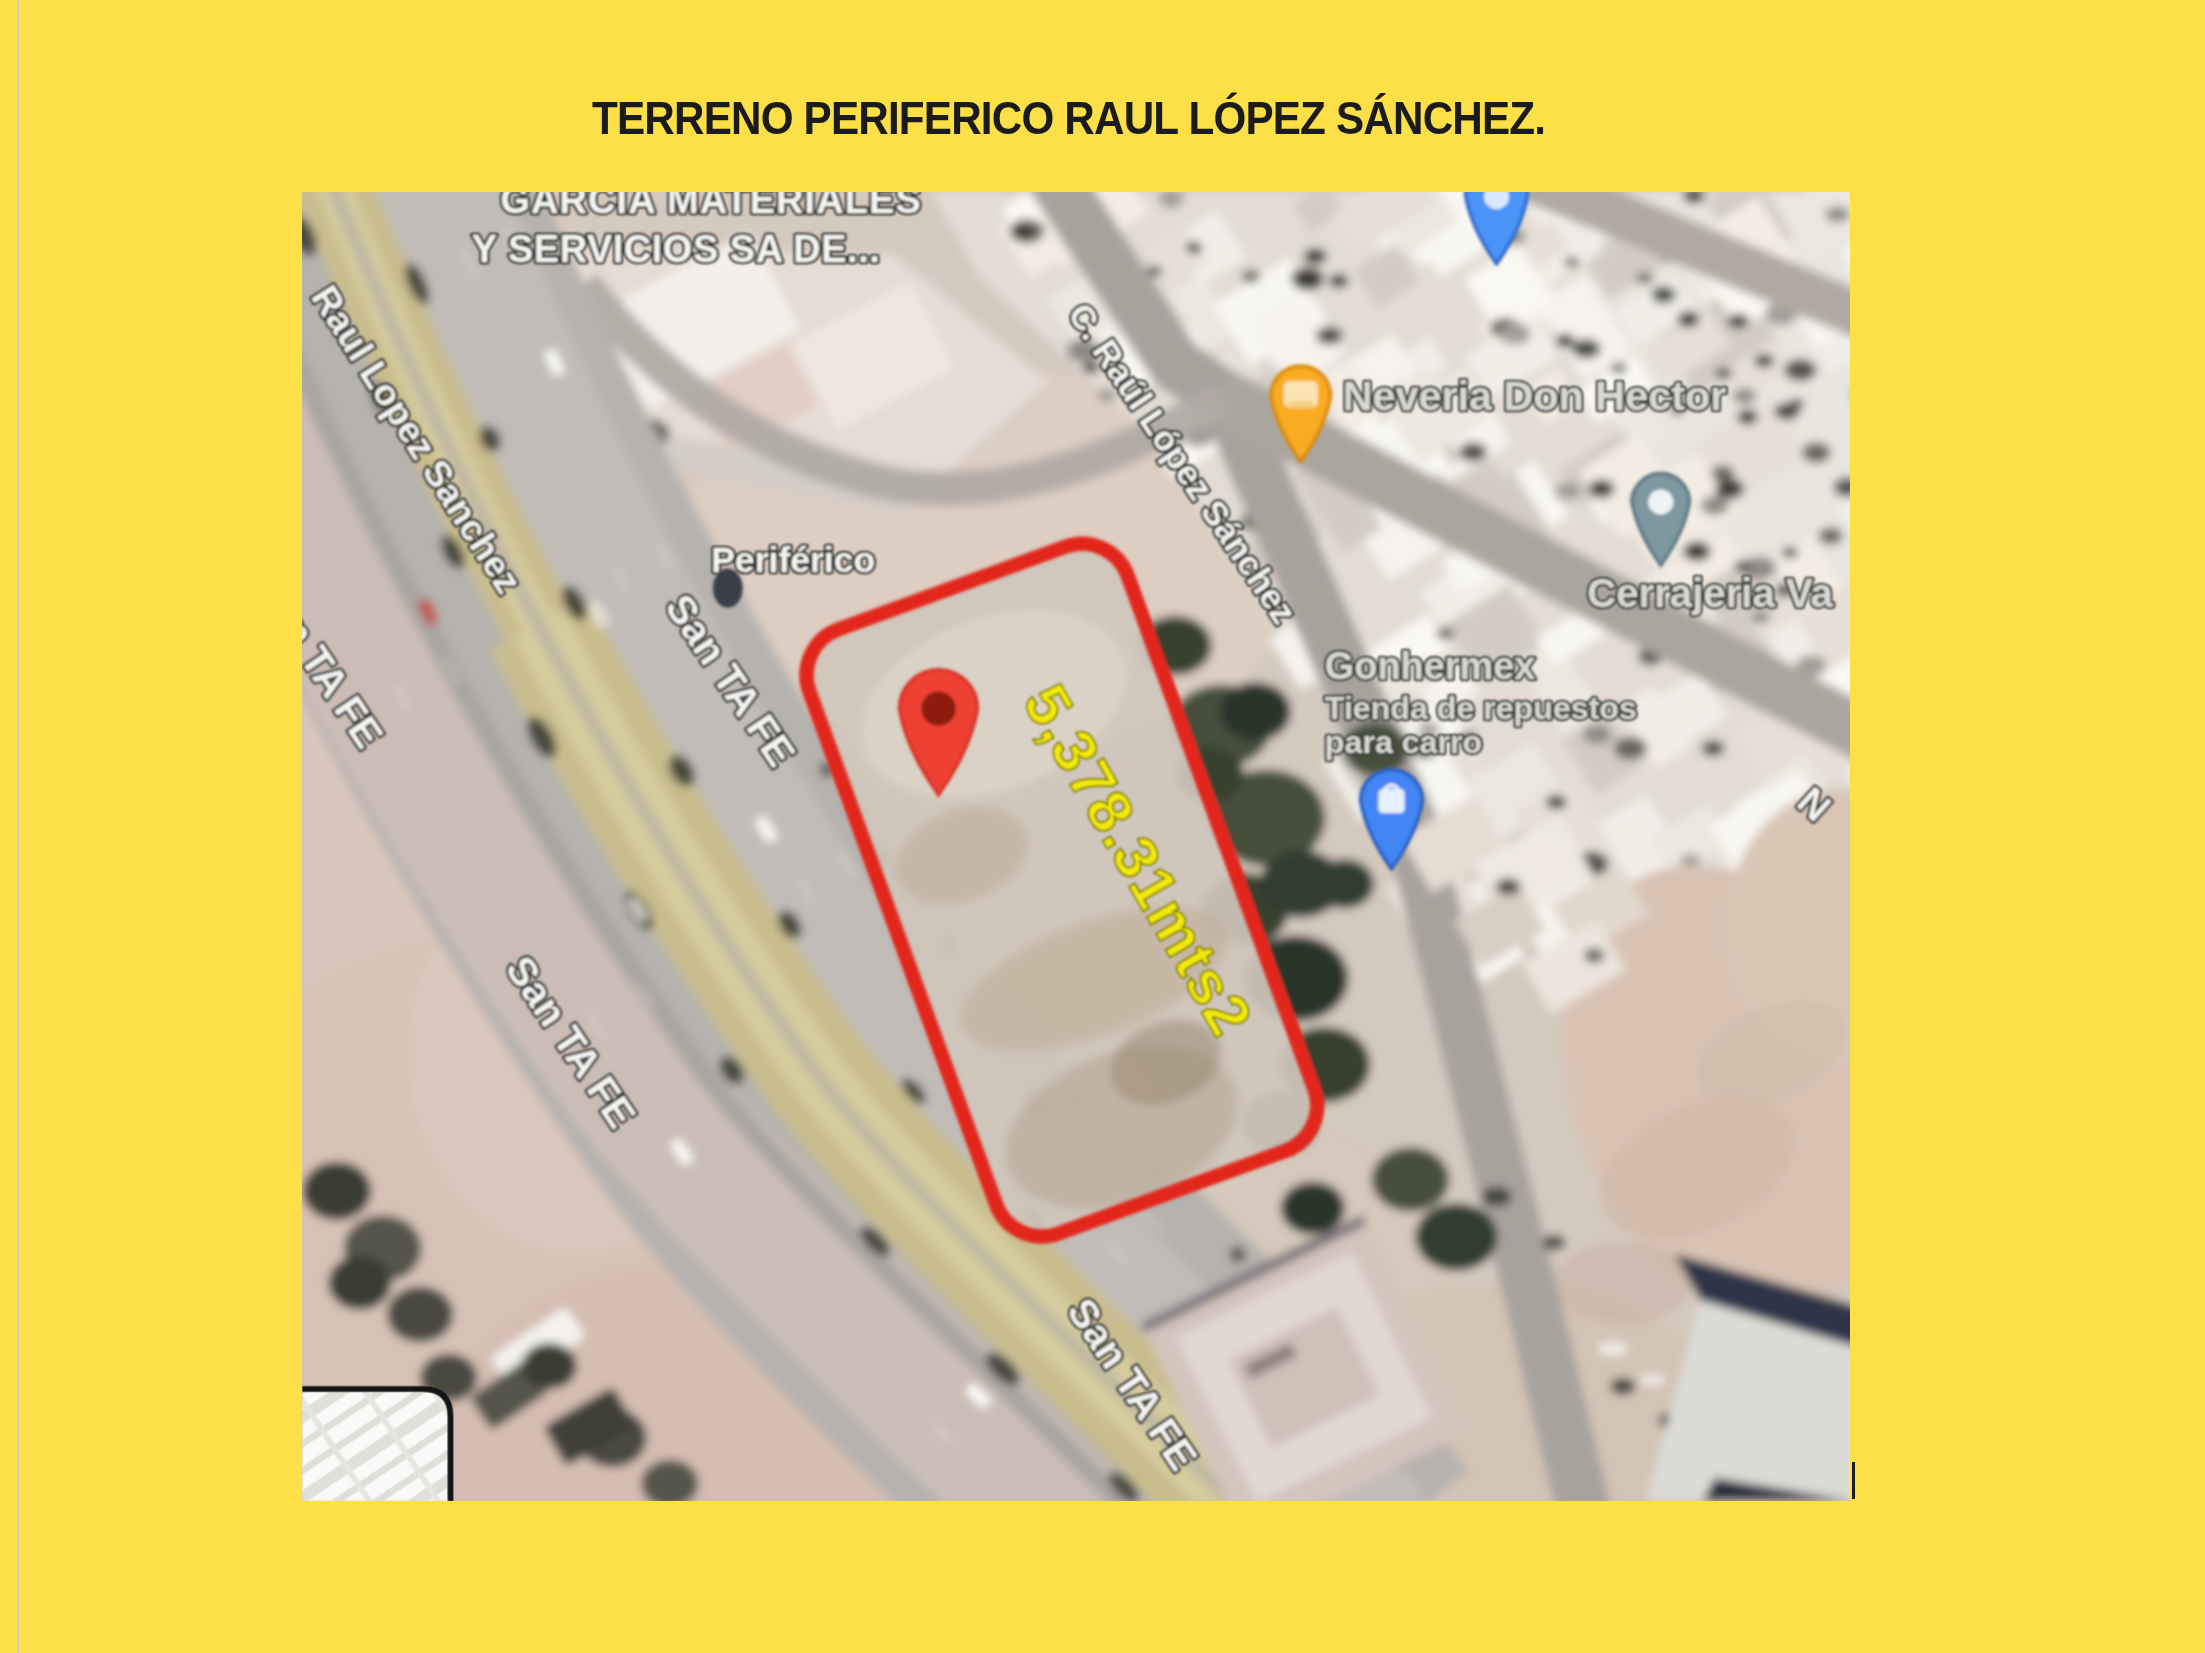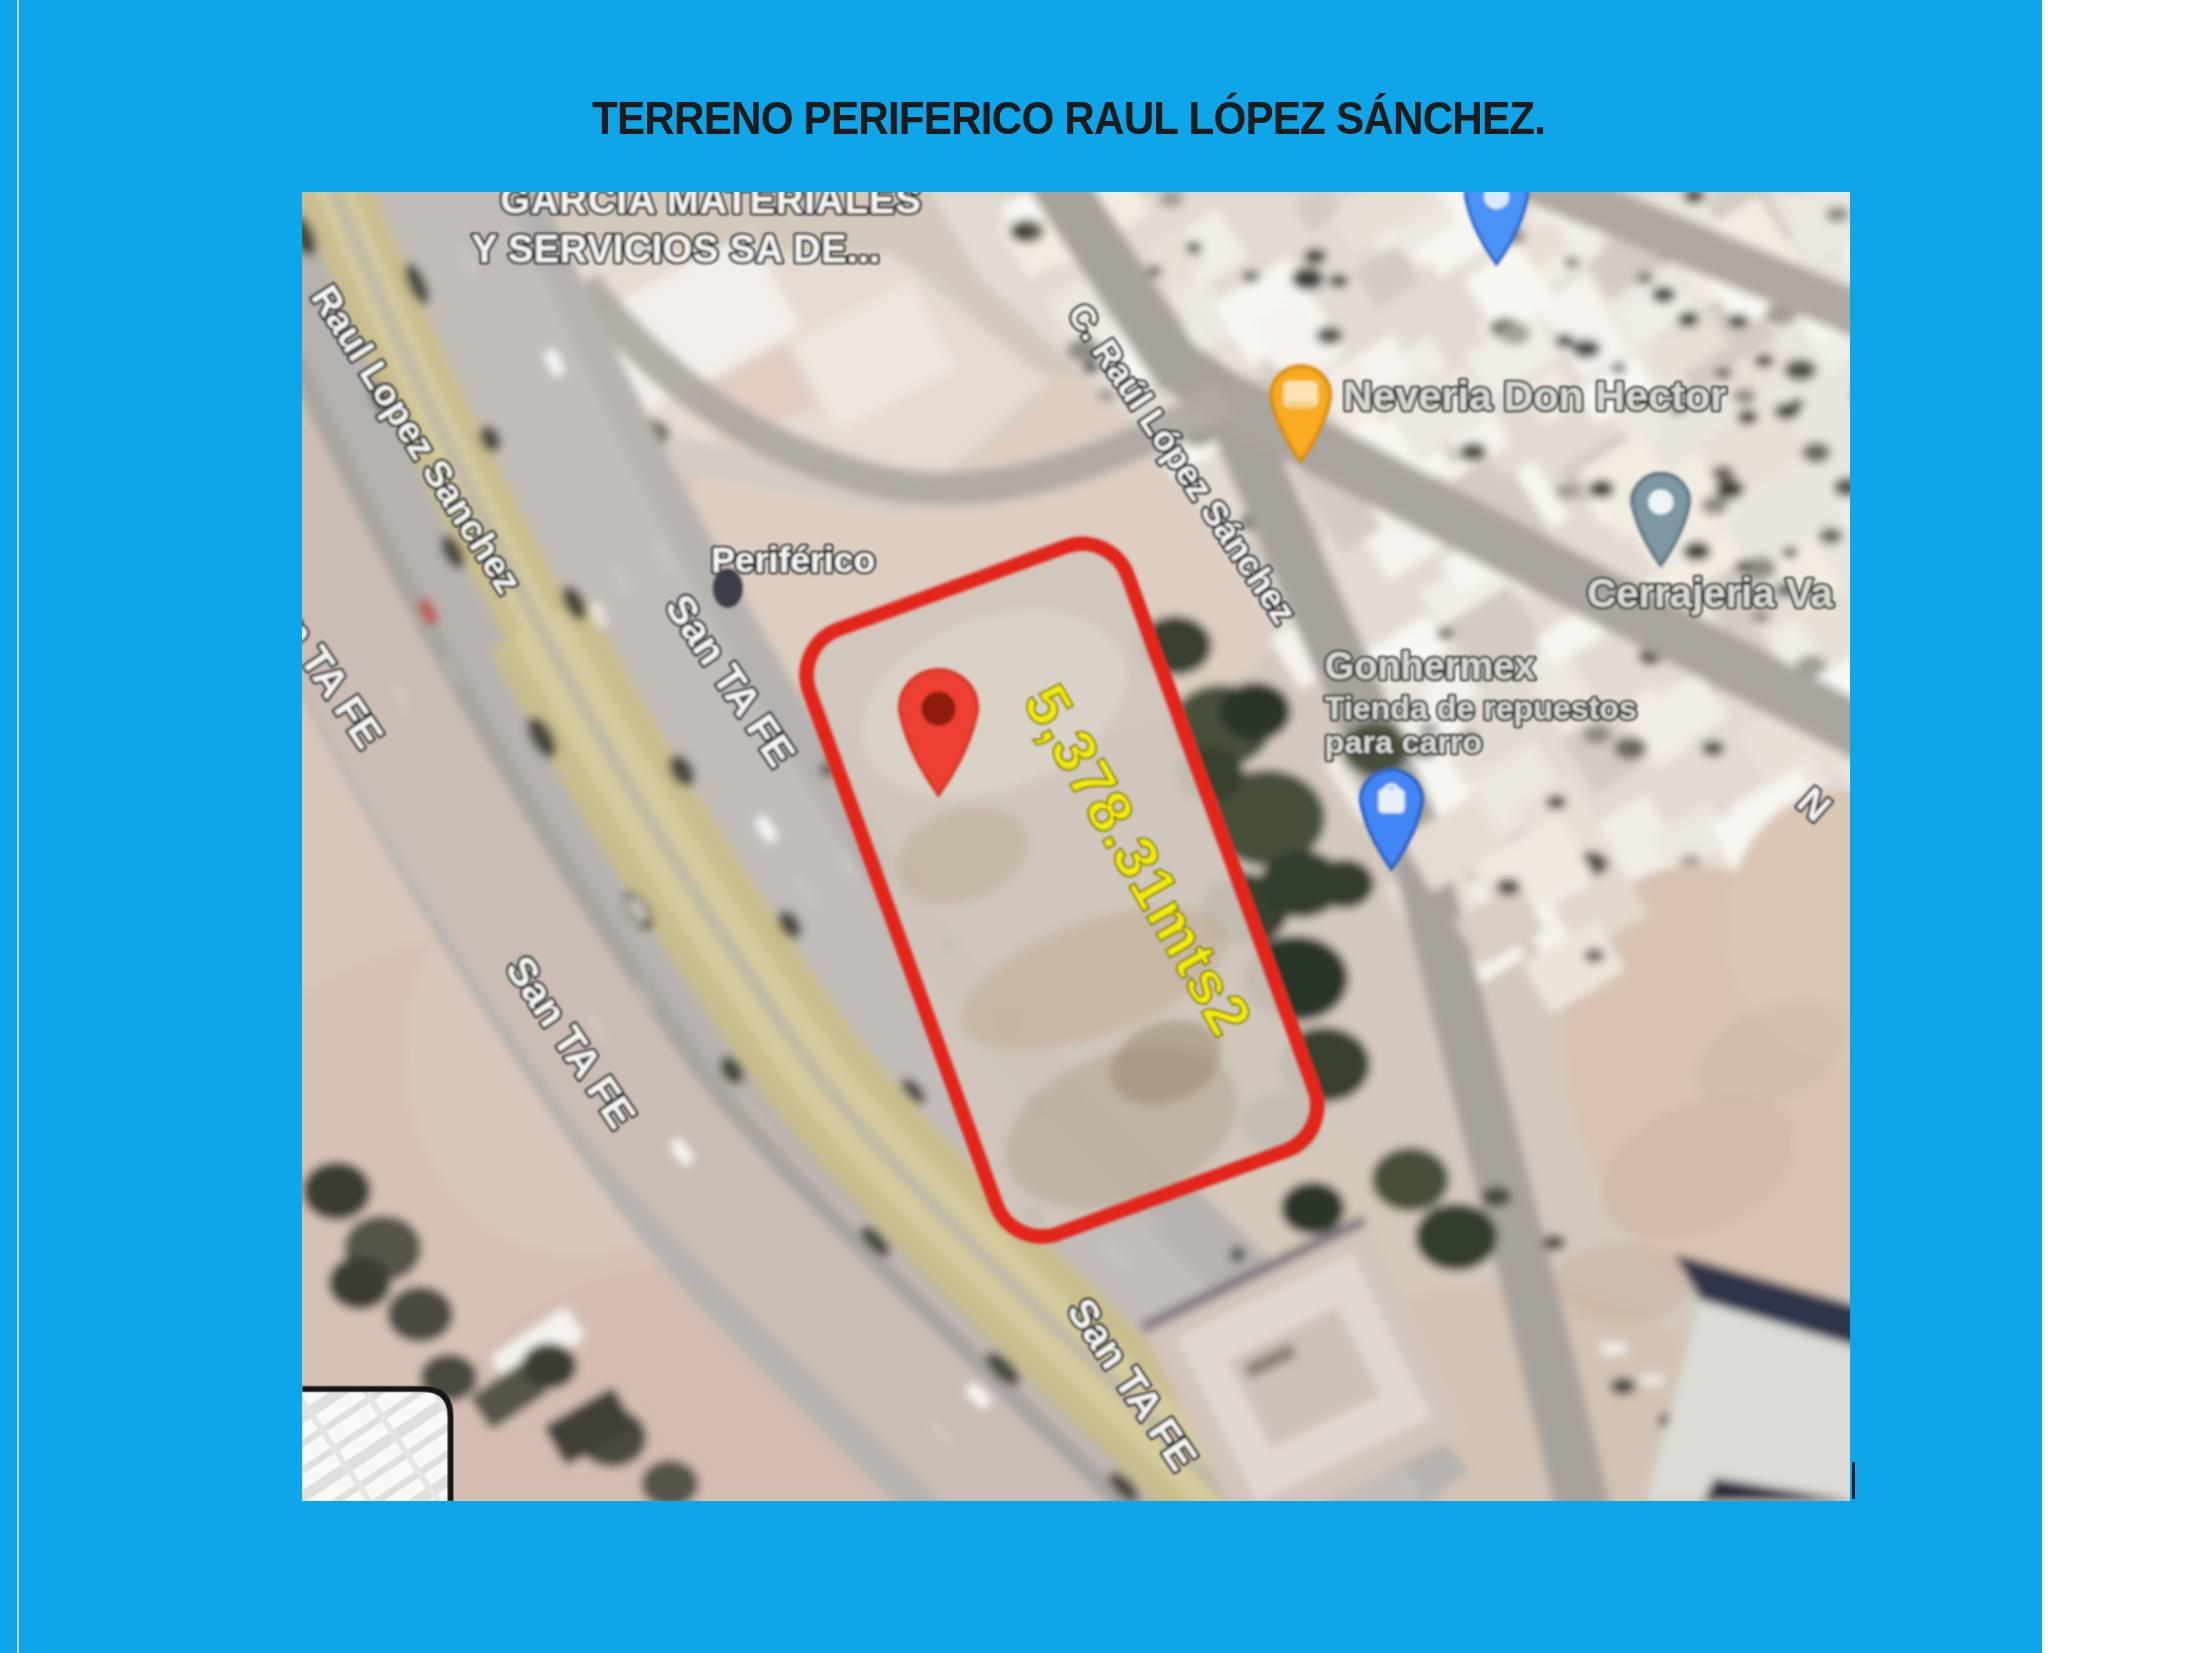--- a/index.html
+++ b/index.html
@@ -1,14 +1,14 @@
 <!DOCTYPE html>
 <html style="font-size:9.2px"><head><meta charset="utf-8"><style>
 html,body{margin:0;padding:0;background:#ffffff;}
-.page{position:relative;width:2042px;height:1654px;overflow:hidden;background:#0ea5e9;font-family:"Liberation Sans",sans-serif;}
+.page{position:relative;width:2205px;height:1654px;overflow:hidden;background:#fde047;font-family:"Liberation Sans",sans-serif;}
 </style></head><body>
 <div class="page">
 
 <div style="position:absolute;left:16.7px;top:0;width:2.3px;height:1654px;background:#cccccc;"></div>
 
 <div style="position:absolute;left:592px;top:91px;font-size:46px;font-weight:bold;color:#1b1b1b;white-space:nowrap;letter-spacing:-0.9px;transform:scaleX(0.918);transform-origin:0 0;">TERRENO PERIFERICO RAUL LÓPEZ SÁNCHEZ.</div>
 
 <svg style="position:absolute;left:302px;top:192px;" width="1548" height="1309" viewBox="0 0 2695 2280">
 <defs>
 <filter id="fb" x="-5%" y="-5%" width="110%" height="110%">

